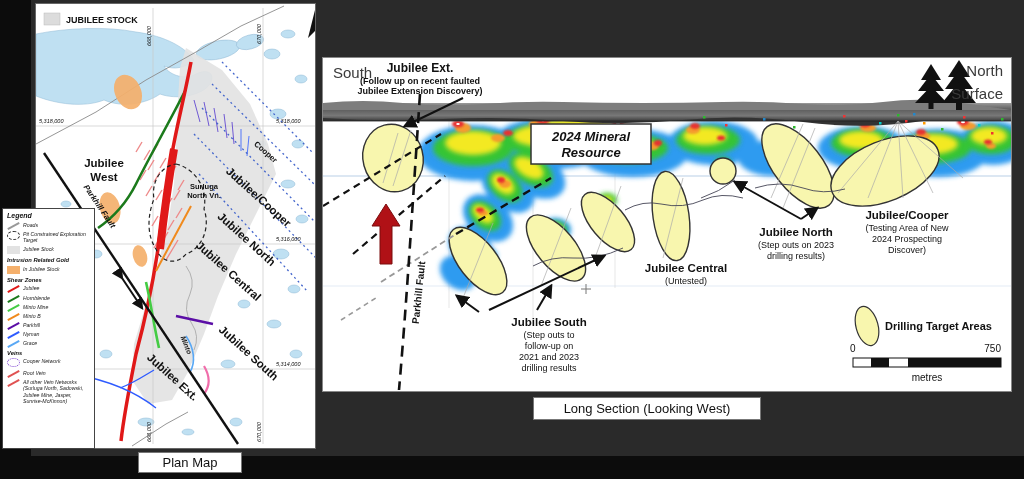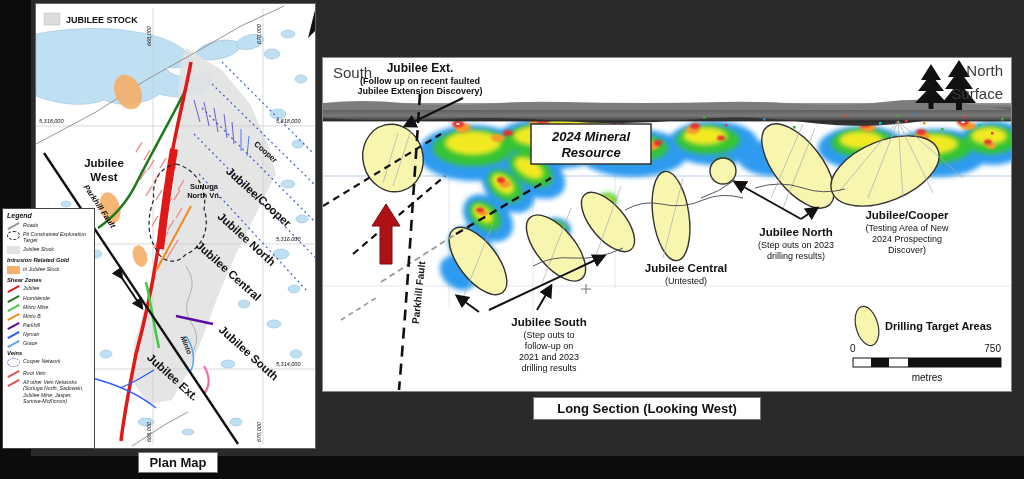--- a/index.html
+++ b/index.html
@@ -4,23 +4,23 @@
 <style>
   html,body{margin:0;padding:0;background:#000;}
   *{box-sizing:border-box;}
   .canvas{position:relative;width:1024px;height:479px;background:#2a2a2a;overflow:hidden;
           font-family:"Liberation Sans",sans-serif;}
   .abs{position:absolute;}
   .edge{background:#0c0c0c;}
   .panel{position:absolute;background:#fff;}
   .panel.plan{left:35px;top:3px;width:281px;height:446px;border:1px solid #666;}
   .panel.section{left:322px;top:57px;width:690px;height:335px;border:1px solid #888;}
-  .caption{position:absolute;background:#fff;border:1px solid #777;color:#111;font-weight:bold;
+  .caption{position:absolute;background:#fff;border:1px solid #777;color:#111;font-weight:normal;
            display:flex;align-items:center;justify-content:center;}
-  .caption.plan-cap{left:138px;top:452px;width:80px;height:21px;font-size:13px;}
+  .caption.plan-cap{left:138px;top:452px;width:104px;height:21px;font-size:13px;}
   .caption.sec-cap{left:533px;top:397px;width:228px;height:23px;font-size:13px;}
   svg{display:block;}
   svg text{font-family:"Liberation Sans",sans-serif;fill:#111;}
   .b{font-weight:bold;}
   .i{font-style:italic;}
   .gray{fill:#3a3a3a;}
   
   .legend{position:absolute;left:2px;top:208px;width:93px;height:241px;background:#fff;
           border:1px solid #444;padding:3px 2px 2px 4px;z-index:5;overflow:hidden;}
   .legend .ltitle{font-size:7px;font-weight:bold;font-style:italic;color:#111;margin-bottom:2px;}

